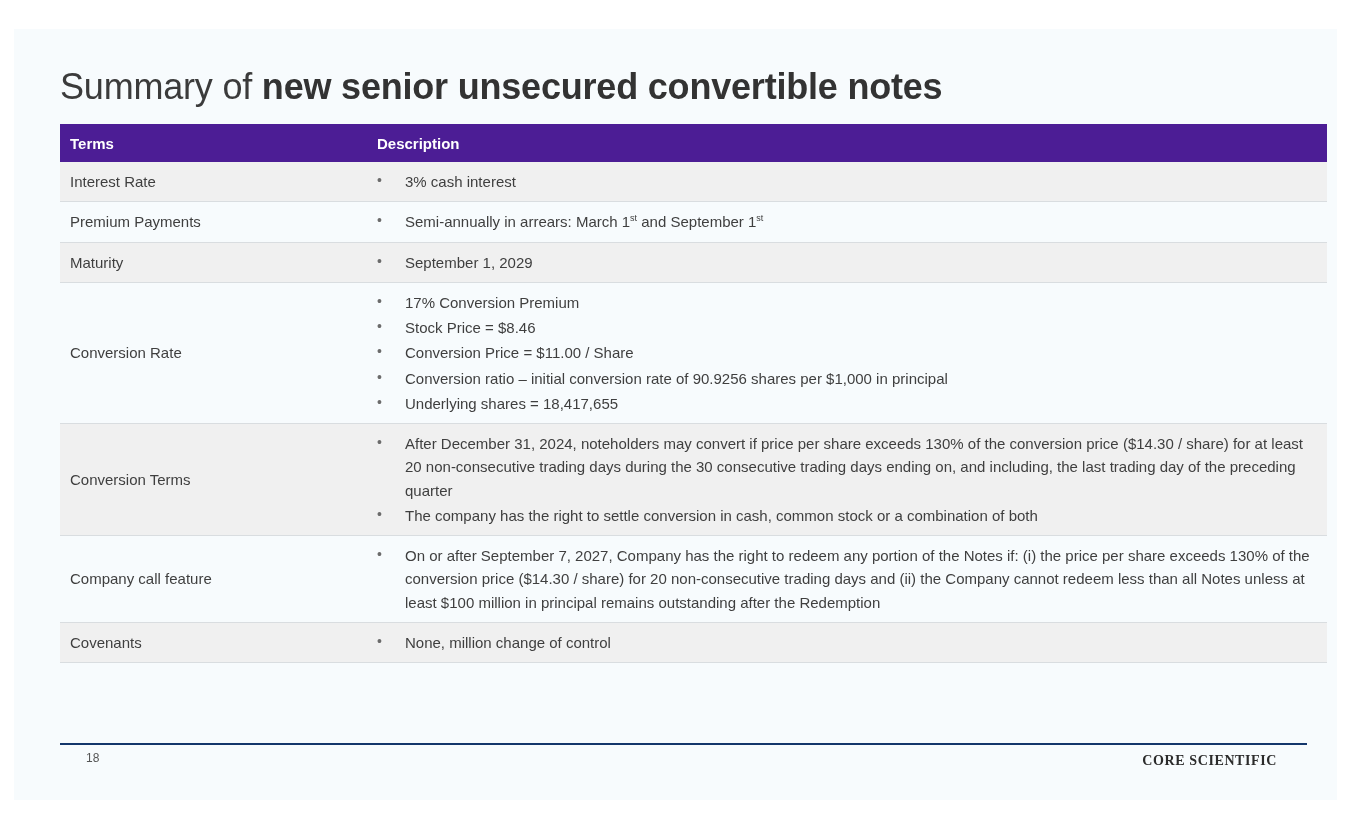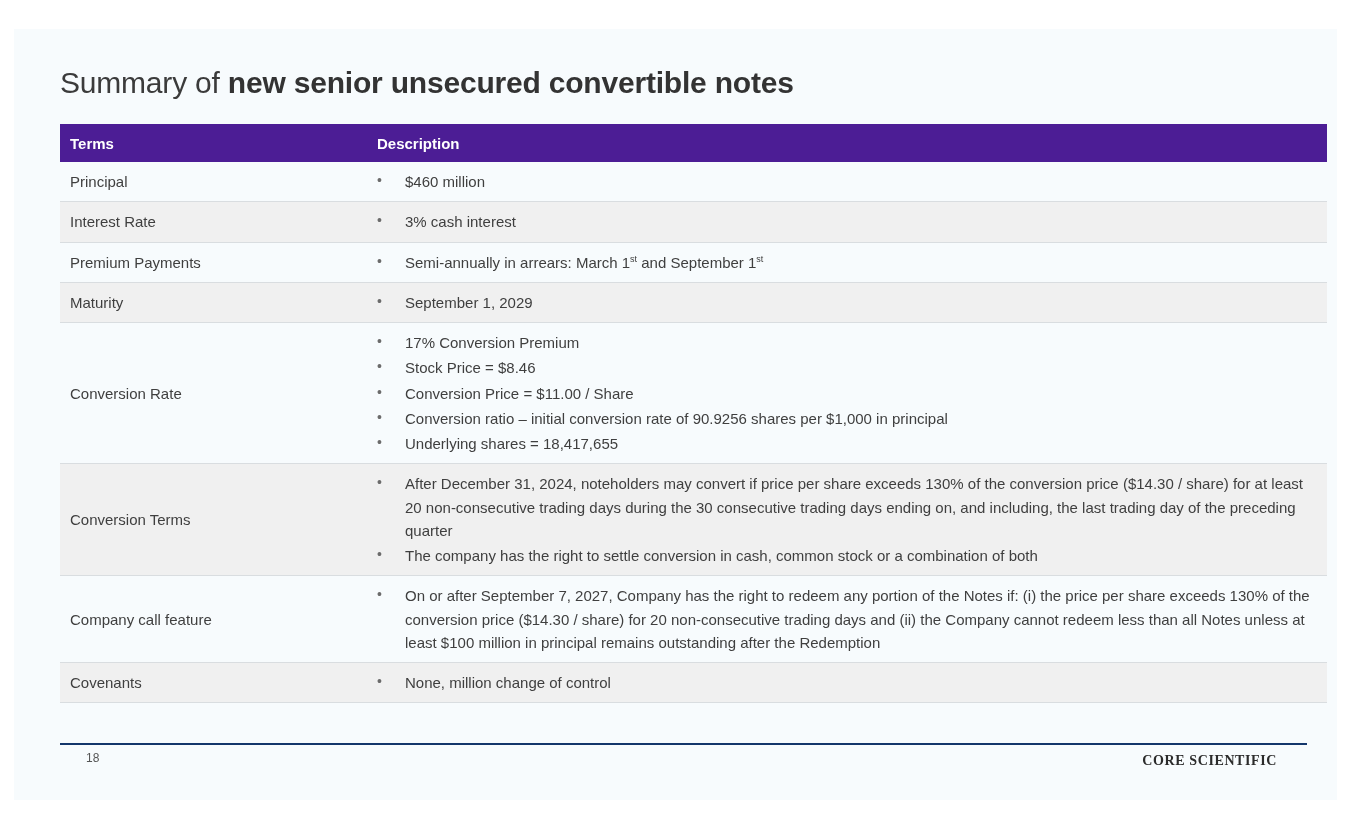--- a/index.html
+++ b/index.html
@@ -15,21 +15,21 @@
     left: 14px;
     top: 29px;
     width: 1323px;
     height: 771px;
     background: #f7fbfd;
   }
   .title {
     position: absolute;
     left: 46px;
     top: 37px;
-    font-size: 30px;
+    font-size: 36px;
     color: #3b3b3b;
     letter-spacing: -0.2px;
     white-space: nowrap;
   }
   .title .light { font-weight: 400; }
   .title .bold { font-weight: 700; color: #333333; }
 
   table.spec {
     position: absolute;
     left: 46px;
@@ -126,28 +126,20 @@
   </div>
 
   <table class="spec">
     <thead>
       <tr>
         <th class="col-terms">Terms</th>
         <th class="col-desc">Description</th>
       </tr>
     </thead>
     <tbody>
-      <tr class="plain">
-        <td class="term">Principal</td>
-        <td class="desc">
-          <ul class="bullets">
-            <li>$460 million</li>
-          </ul>
-        </td>
-      </tr>
 
       <tr class="alt">
         <td class="term">Interest Rate</td>
         <td class="desc">
           <ul class="bullets">
             <li>3% cash interest</li>
           </ul>
         </td>
       </tr>
 

